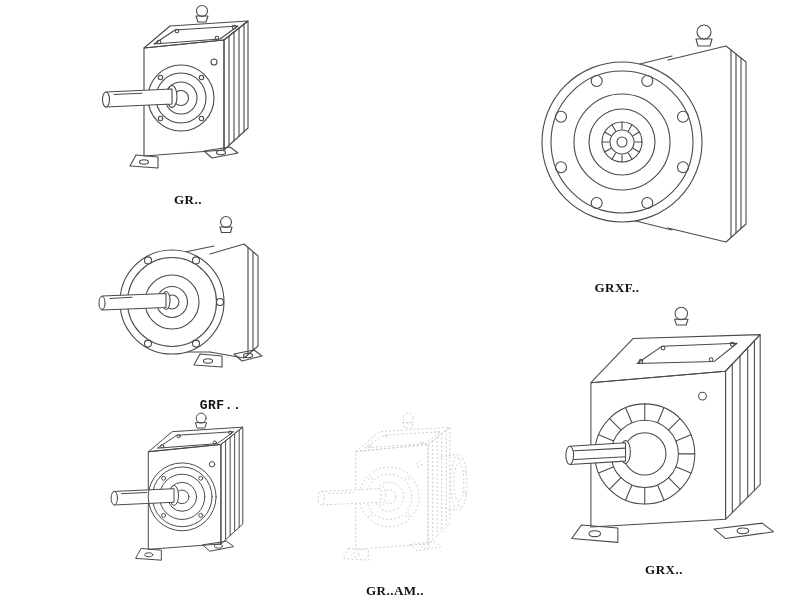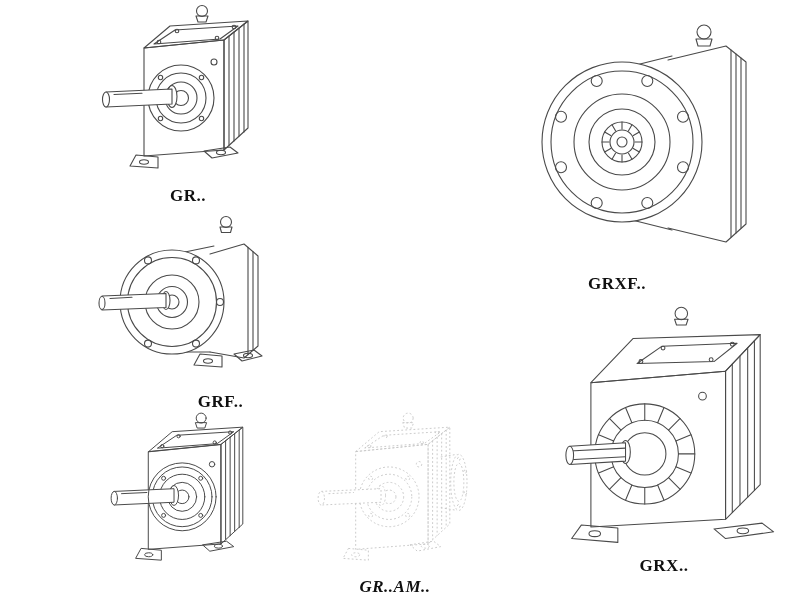--- a/index.html
+++ b/index.html
@@ -5,22 +5,22 @@
   * { margin:0; padding:0; box-sizing:border-box; }
   html,body { background:#ffffff; }
   body { font-family:"Liberation Serif", serif; }
   #canvas {
     position:relative; width:800px; height:600px;
     background:var(--page-bg,#ffffff); overflow:hidden;
   }
   .fig { position:absolute; display:flex; flex-direction:column; align-items:center; }
   .fig svg { display:block; }
   .fig-label {
-    width:100%; text-align:center; margin-top:4px;
-    font-weight:bold; font-size:17px; letter-spacing:0.5px;
+    width:100%; text-align:center; margin-top:10px;
+    font-weight:bold; font-size:13px; letter-spacing:0.5px;
     color:var(--label-color,#101010);
   }
   .ln {
     fill:none; stroke:var(--line-color,#4a4a4a);
     stroke-width:1.1; stroke-linejoin:round; stroke-linecap:round;
   }
   .ghost {
     fill:none; stroke:var(--ghost-line-color,#c5c5c5);
     stroke-width:1; stroke-dasharray:2 2.5; stroke-linejoin:round;
   }
@@ -142,34 +142,34 @@
         <circle cx="84" cy="96" r="27"></circle>
         <circle cx="84" cy="96" r="15.5"></circle>
         <circle cx="84" cy="96" r="7"></circle>
 
         <ellipse cx="78" cy="94.5" rx="4" ry="9" fill="#fff"></ellipse>
         <path d="M14,90 L78,87.5 L78,101.5 L14,104 Z" fill="#fff"></path>
         <path d="M22,92.5 L44,91.3"></path>
         <ellipse cx="14" cy="97" rx="3" ry="6.5" fill="#fff"></ellipse>
       </g>
     </svg>
-    <div class="fig-label" style="padding-left:65px;">GRF..</div>
+    <div class="fig-label" style="padding-left:65px;font-family:Liberation Mono, monospace;">GRF..</div>
   </div>
 
 
   <div class="fig" style="left:88px; top:408px; width:200px;">
     <svg width="181" height="165" viewBox="0 0 200 182">
       <g class="ln">
         <use href="#sym-reducer"></use>
         <circle cx="93" cy="98" r="37.5"></circle>
       </g>
     </svg>
   </div>
 
-  <div class="fig" style="left:295px; top:408px; width:200px;font-style:italic;">
+  <div class="fig" style="left:295px; top:408px; width:200px;">
     <svg width="181" height="165" viewBox="0 0 200 182">
       <g class="ghost">
         <use href="#sym-reducer"></use>
         <path d="M150,54 L168,51 M150,110 L168,113"></path>
         <ellipse cx="170" cy="82" rx="9" ry="31"></ellipse>
         <ellipse cx="170" cy="82" rx="5.5" ry="21"></ellipse>
         <circle cx="170" cy="56" r="1.6"></circle>
           <circle cx="170" cy="108" r="1.6"></circle>
         <circle cx="177" cy="70" r="1.6"></circle>
           <circle cx="177" cy="94" r="1.6"></circle>

